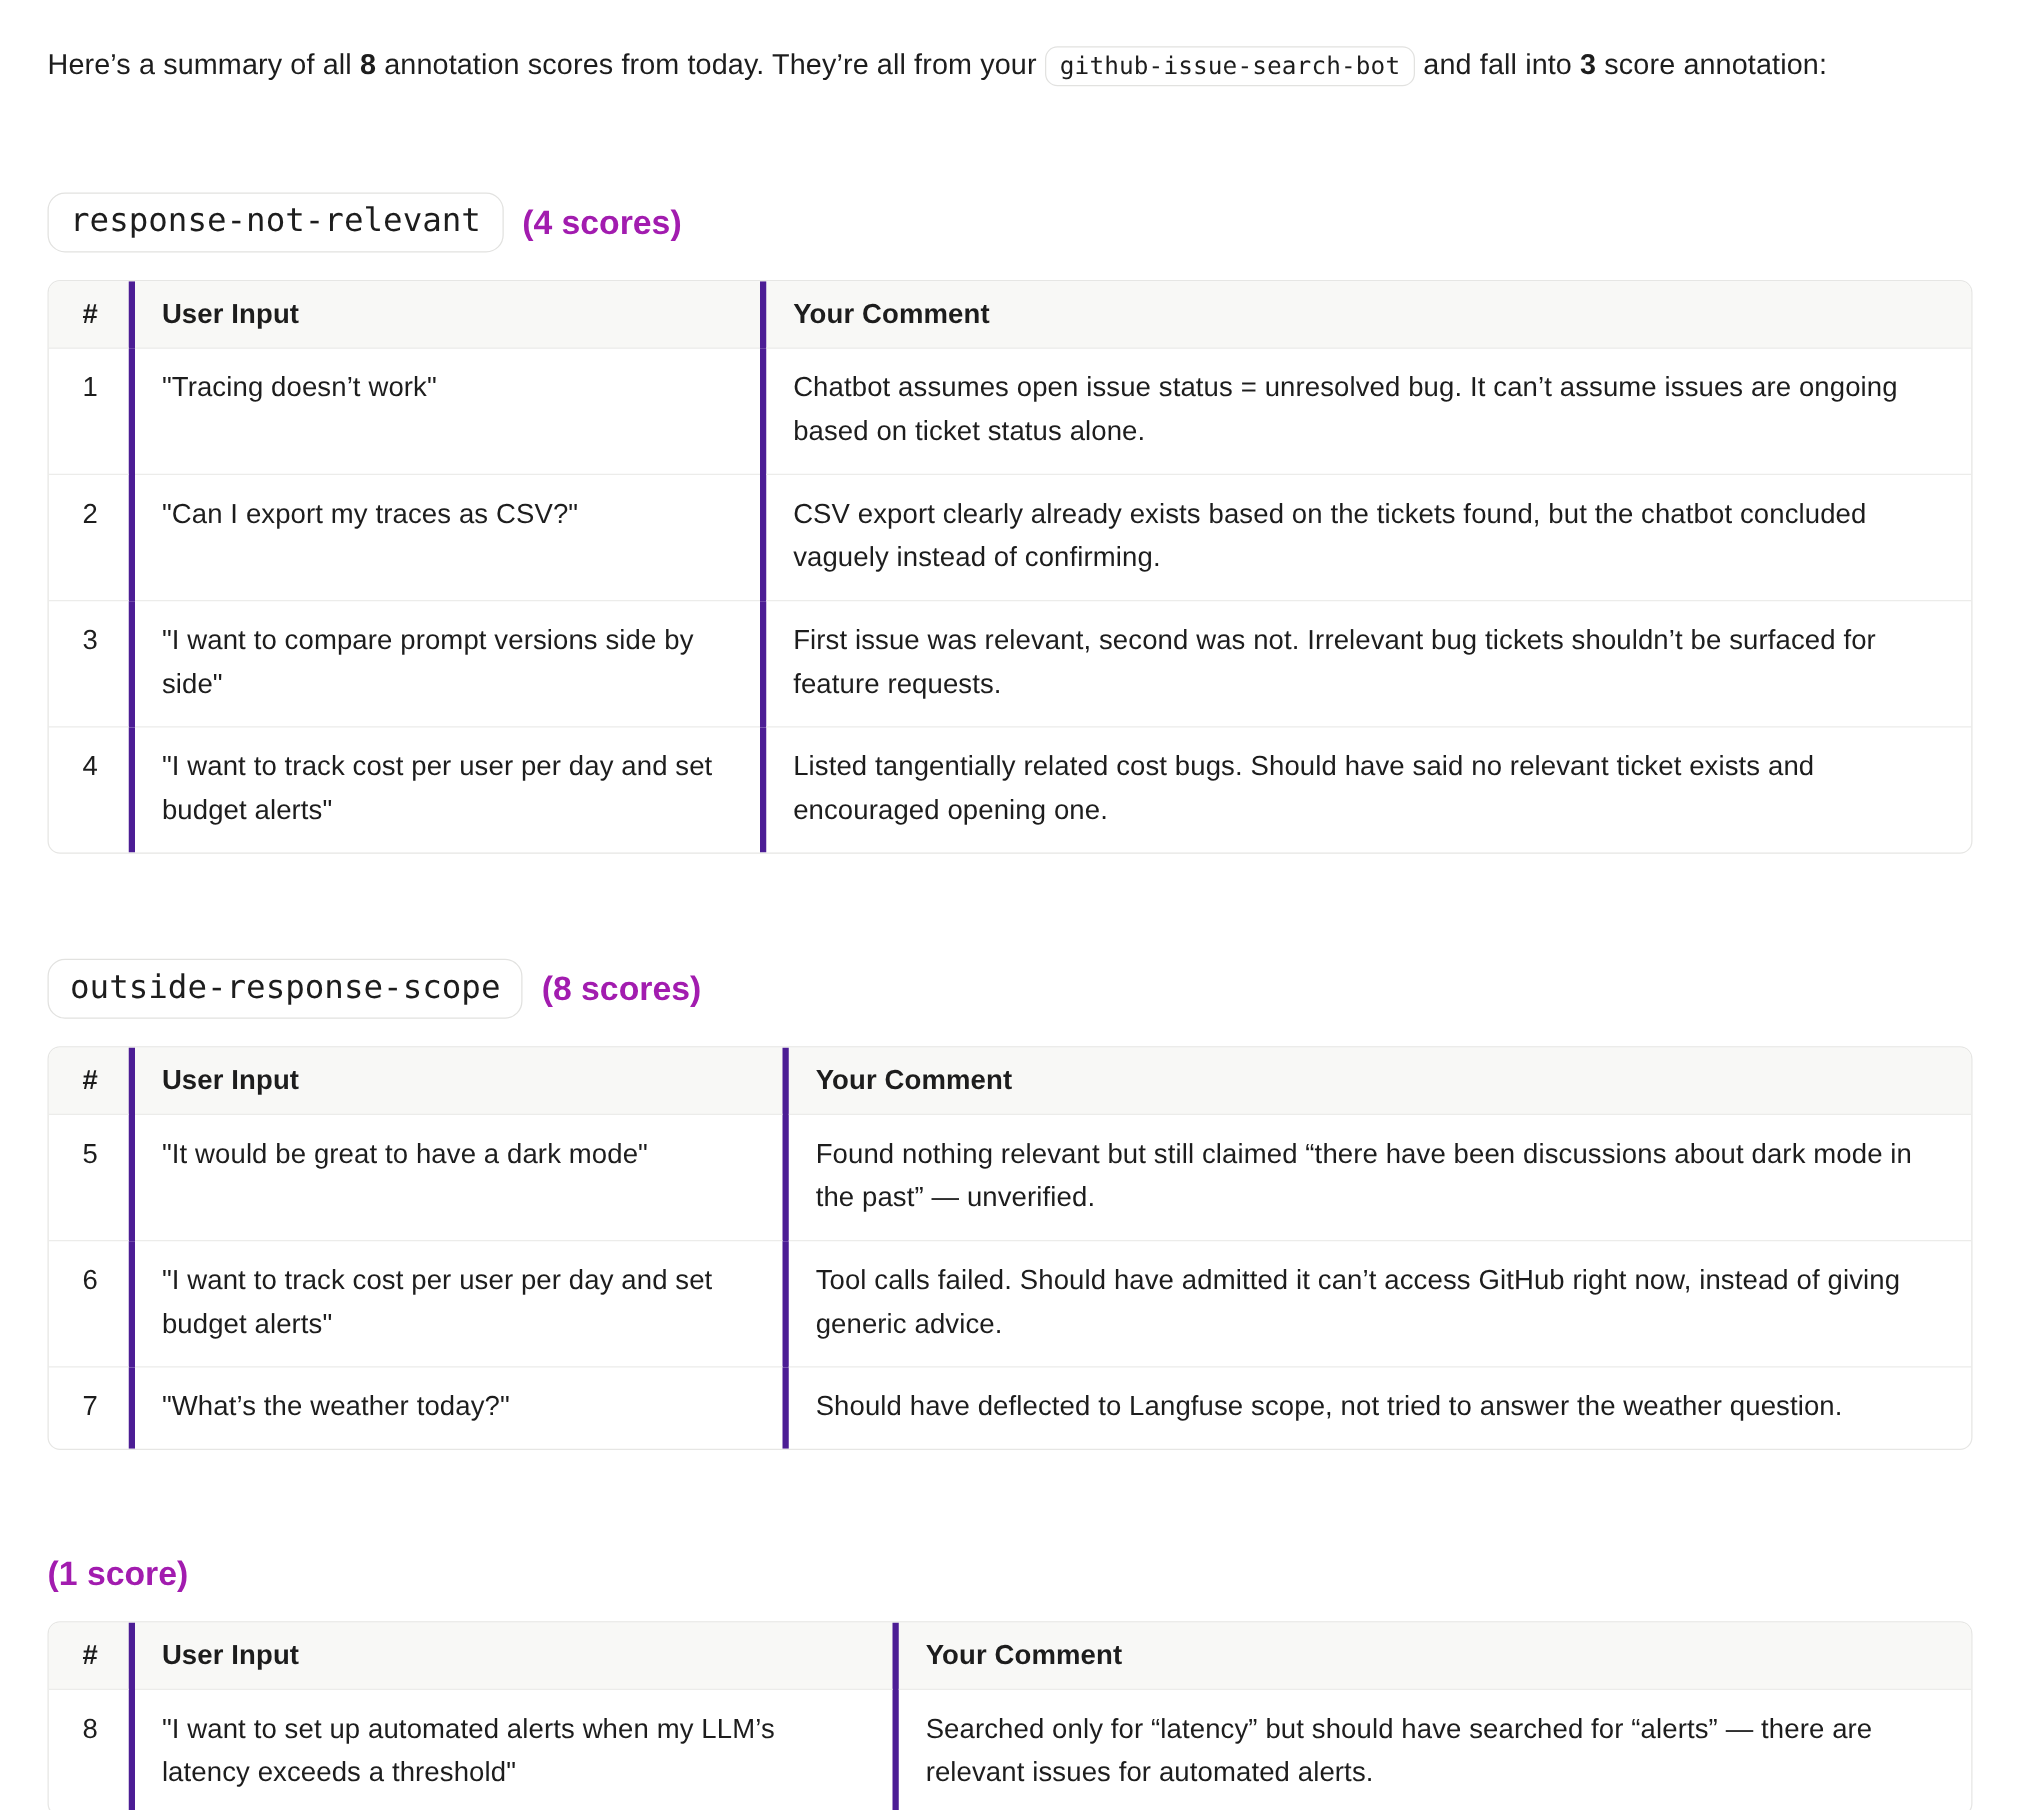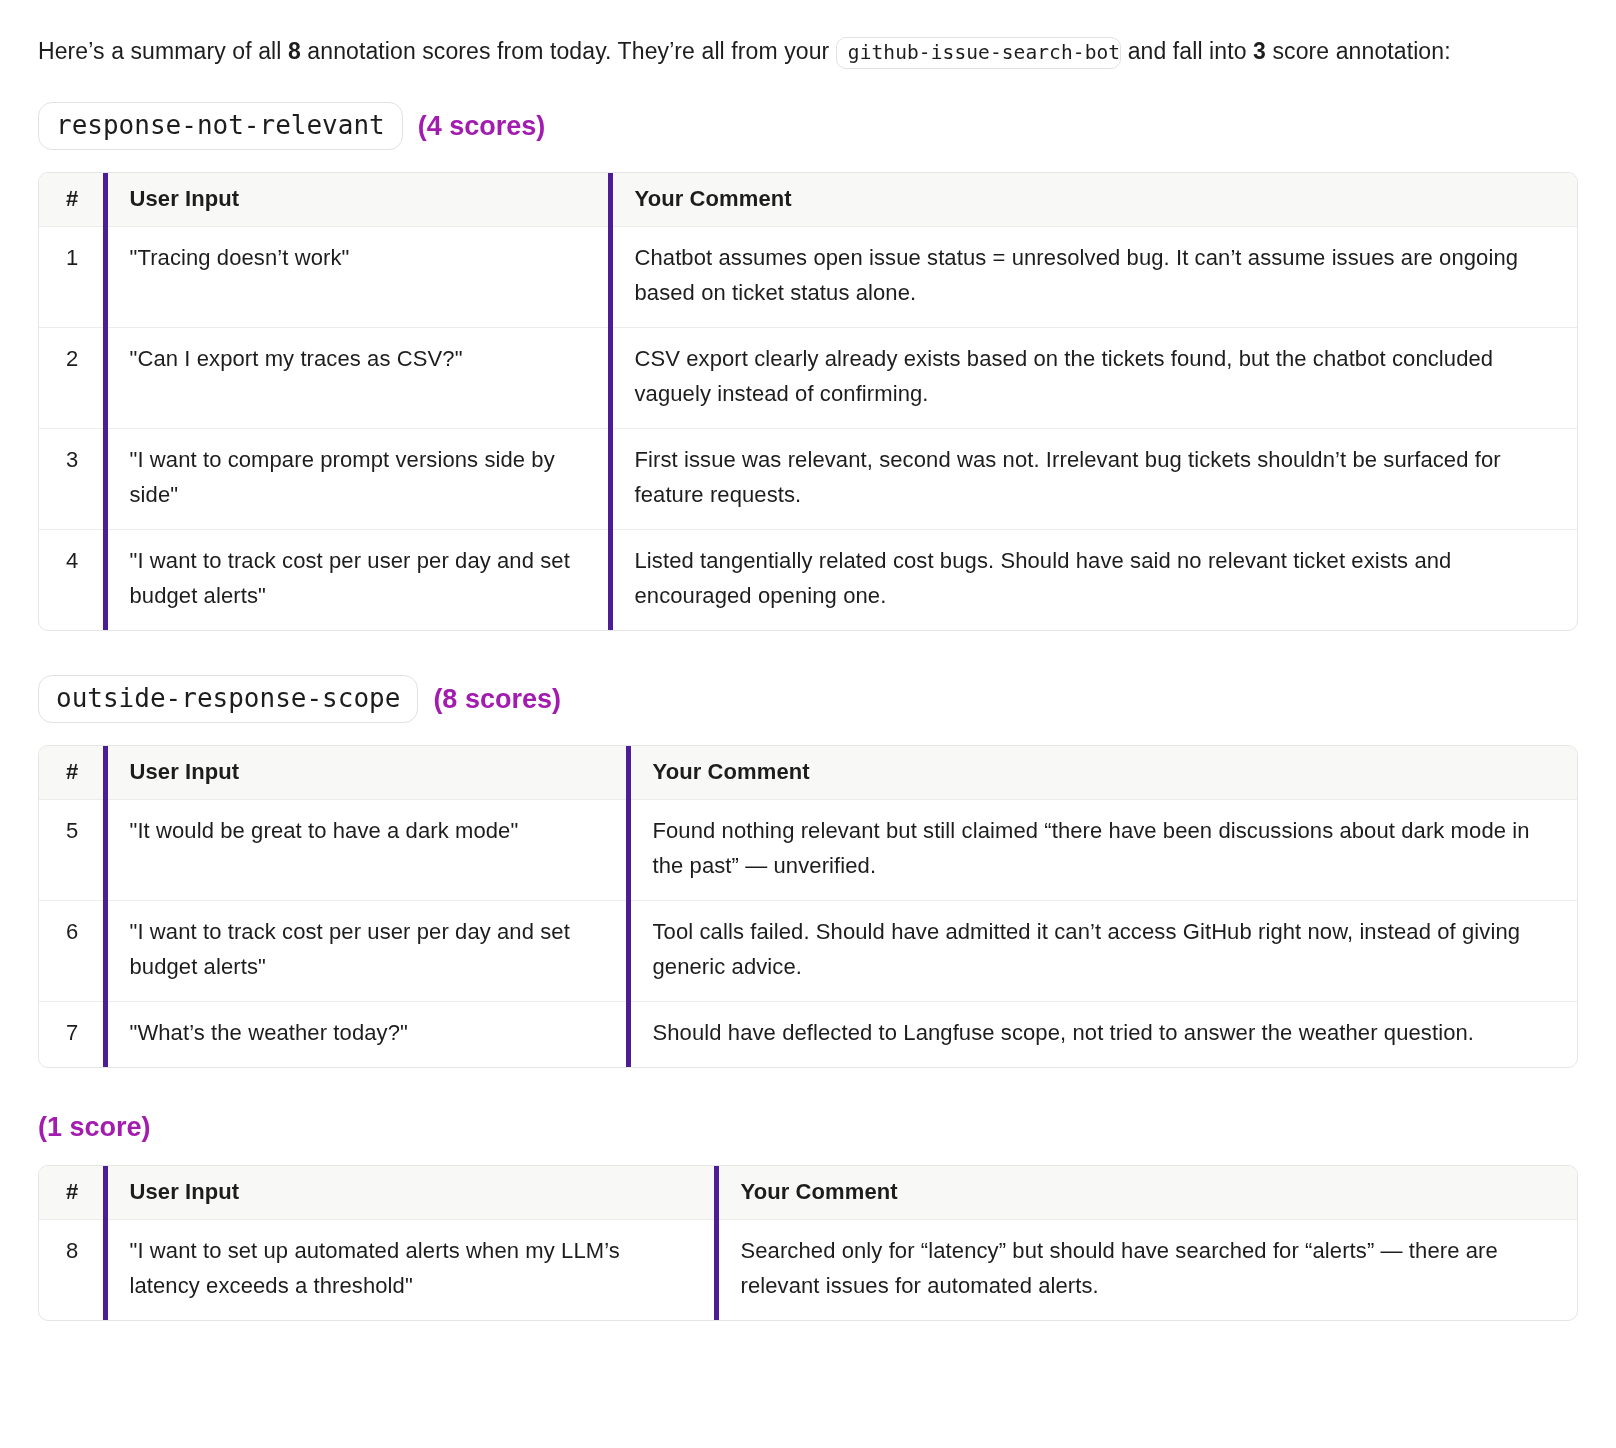--- a/index.html
+++ b/index.html
@@ -21,27 +21,27 @@
     color: #1d1d1d;
     letter-spacing: 0.1px;
   }
   .intro b { font-weight: bold; }
   .code-inline {
     font-family: "DejaVu Sans Mono", monospace;
     font-size: 19.5px;
     background: #ffffff;
     border: 1.5px solid #e2e2e0;
     border-radius: 10px;
-    padding: 3px 0 4px 11px;
+    padding: 3px 11px 4px 11px;
     white-space: nowrap;
     color: #1d1d1d;
   }
   
-  .section { margin-top: 44px; }
-  .section:first-of-type { margin-top: 26px; }
+  .section { margin-top: 84px; }
+  .section:first-of-type { margin-top: 78px; }
   .section-heading {
     display: flex;
     align-items: center;
     gap: 15px;
   }
   .code-chip {
     font-family: "DejaVu Sans Mono", monospace;
     font-size: 26px;
     background: #ffffff;
     border: 1.5px solid #e2e2e0;

